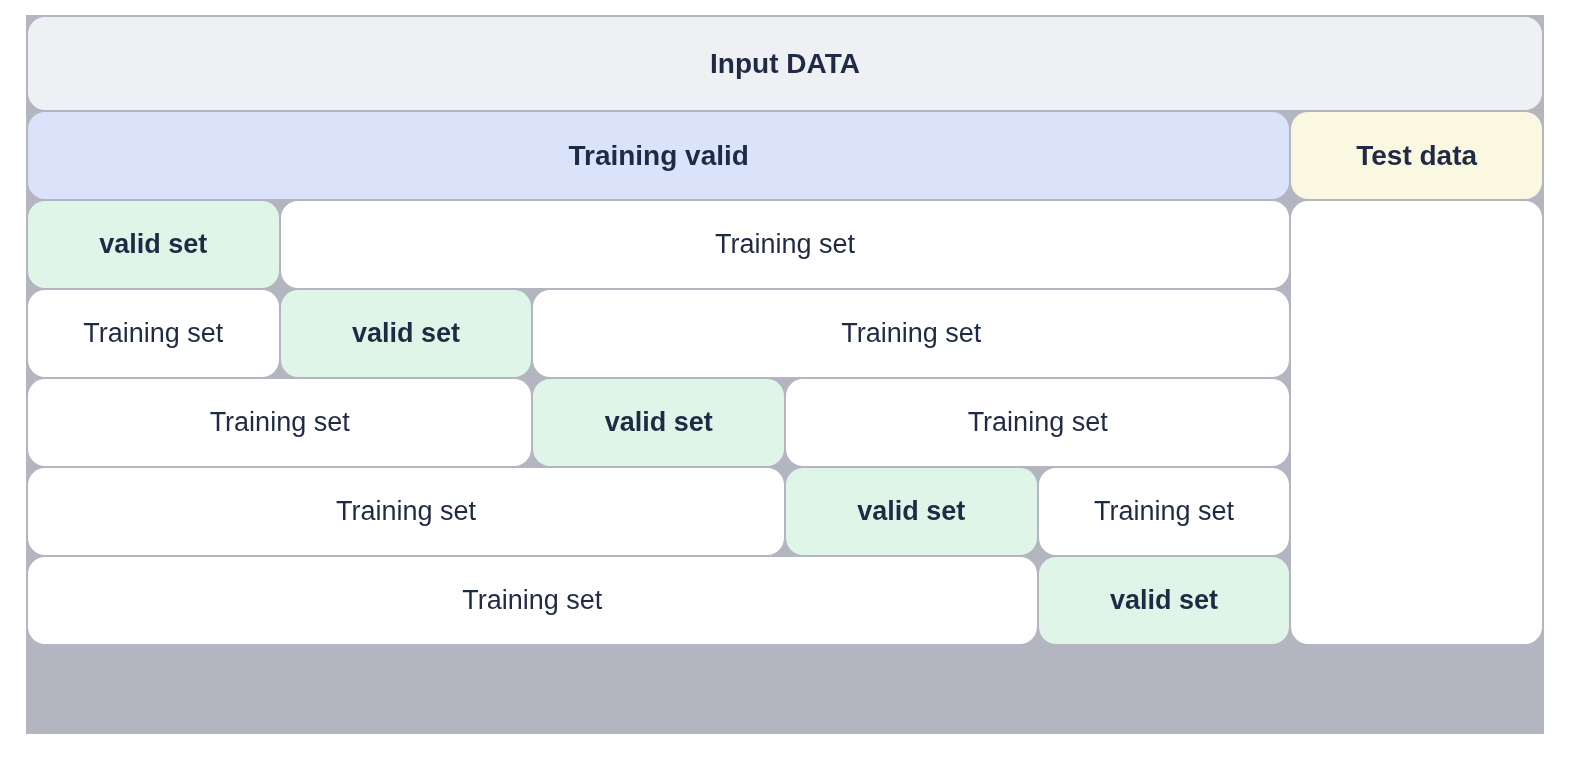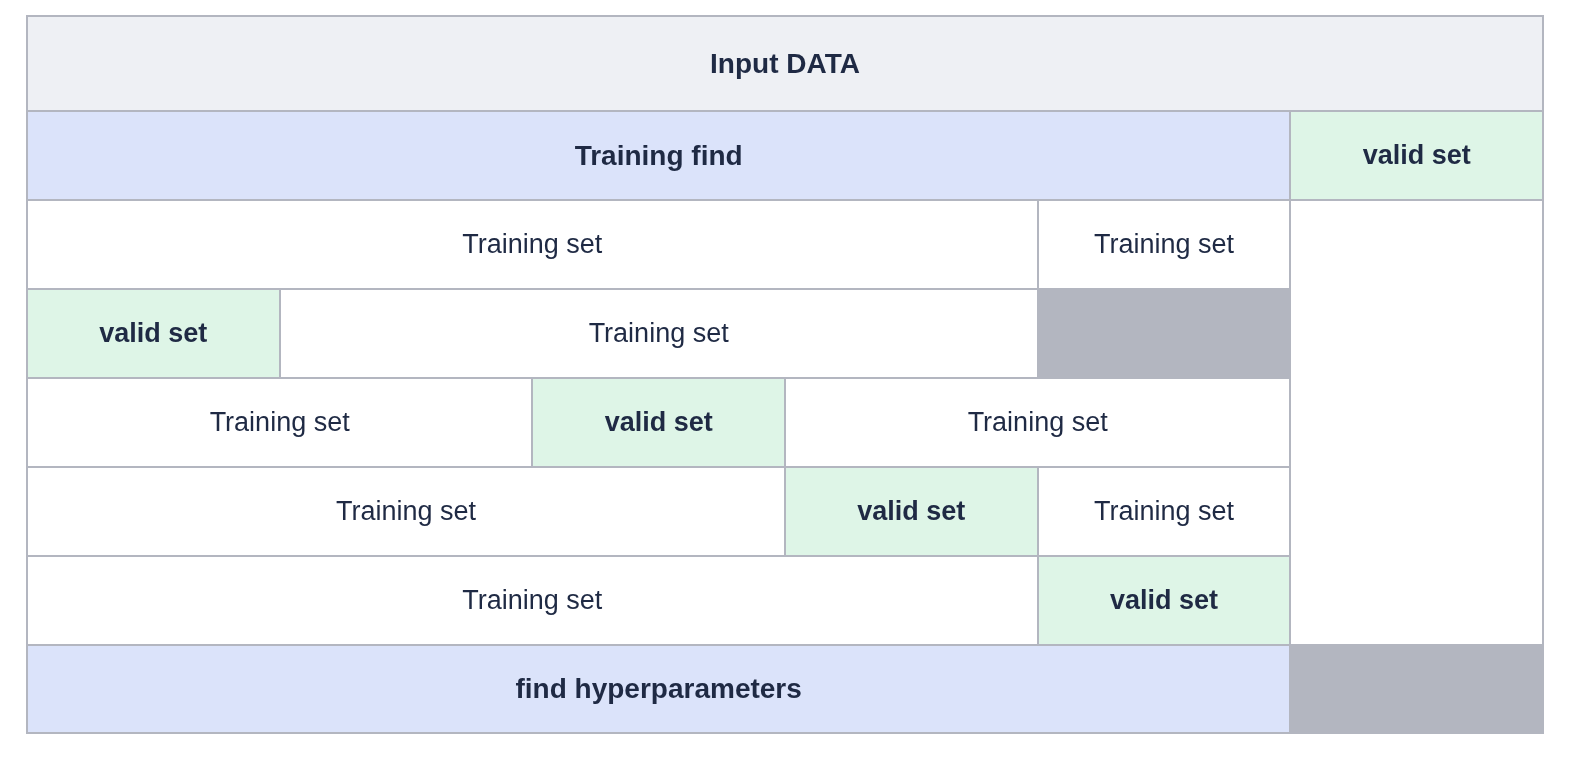--- a/index.html
+++ b/index.html
@@ -37,20 +37,21 @@
     gap: 2px;
   }
   .cell {
     display: flex;
     align-items: center;
     justify-content: center;
     background: var(--train-bg);
     font-size: 27px;
     line-height: 1;
     white-space: nowrap;
+    border-radius: 17px;
   }
   .cell.bold  { font-weight: 700; font-size: 28px; }
   .bg-gray    { background: var(--header-bg); }
   .bg-blue    { background: var(--training-bg); }
   .bg-yellow  { background: var(--test-bg); }
   .bg-green   { background: var(--valid-bg); font-weight: bold; }
   .bg-white   { background: var(--train-bg); }
   .span6 { grid-column: span 6; }
   .span5 { grid-column: span 5; }
   .span4 { grid-column: span 4; }
@@ -61,21 +62,22 @@
     grid-row: 3 / span 5;
   }
 </style>
 </head>
 <body>
 
 <div class="cv-table">
 
   <div class="cell bold bg-gray span6">Input DATA</div>
 
-  <div class="cell bold bg-blue span5">Training find</div>
+  <div class="cell bold bg-blue span5">Training valid</div>
+  <div class="cell bold bg-yellow">Test data</div>
 
   <div class="cell bg-white test-region"></div>
 
   <div class="cell bg-green">valid set</div>
   <div class="cell bg-white span4">Training set</div>
 
   <div class="cell bg-white">Training set</div>
   <div class="cell bg-green">valid set</div>
   <div class="cell bg-white span3">Training set</div>
 
@@ -83,15 +85,14 @@
   <div class="cell bg-green">valid set</div>
   <div class="cell bg-white span2">Training set</div>
 
   <div class="cell bg-white span3">Training set</div>
   <div class="cell bg-green">valid set</div>
   <div class="cell bg-white">Training set</div>
 
   <div class="cell bg-white span4">Training set</div>
   <div class="cell bg-green">valid set</div>
 
-  <div class="cell bold bg-blue span5">find hyperparameters</div>
 
 </div>
 
 </body></html>

